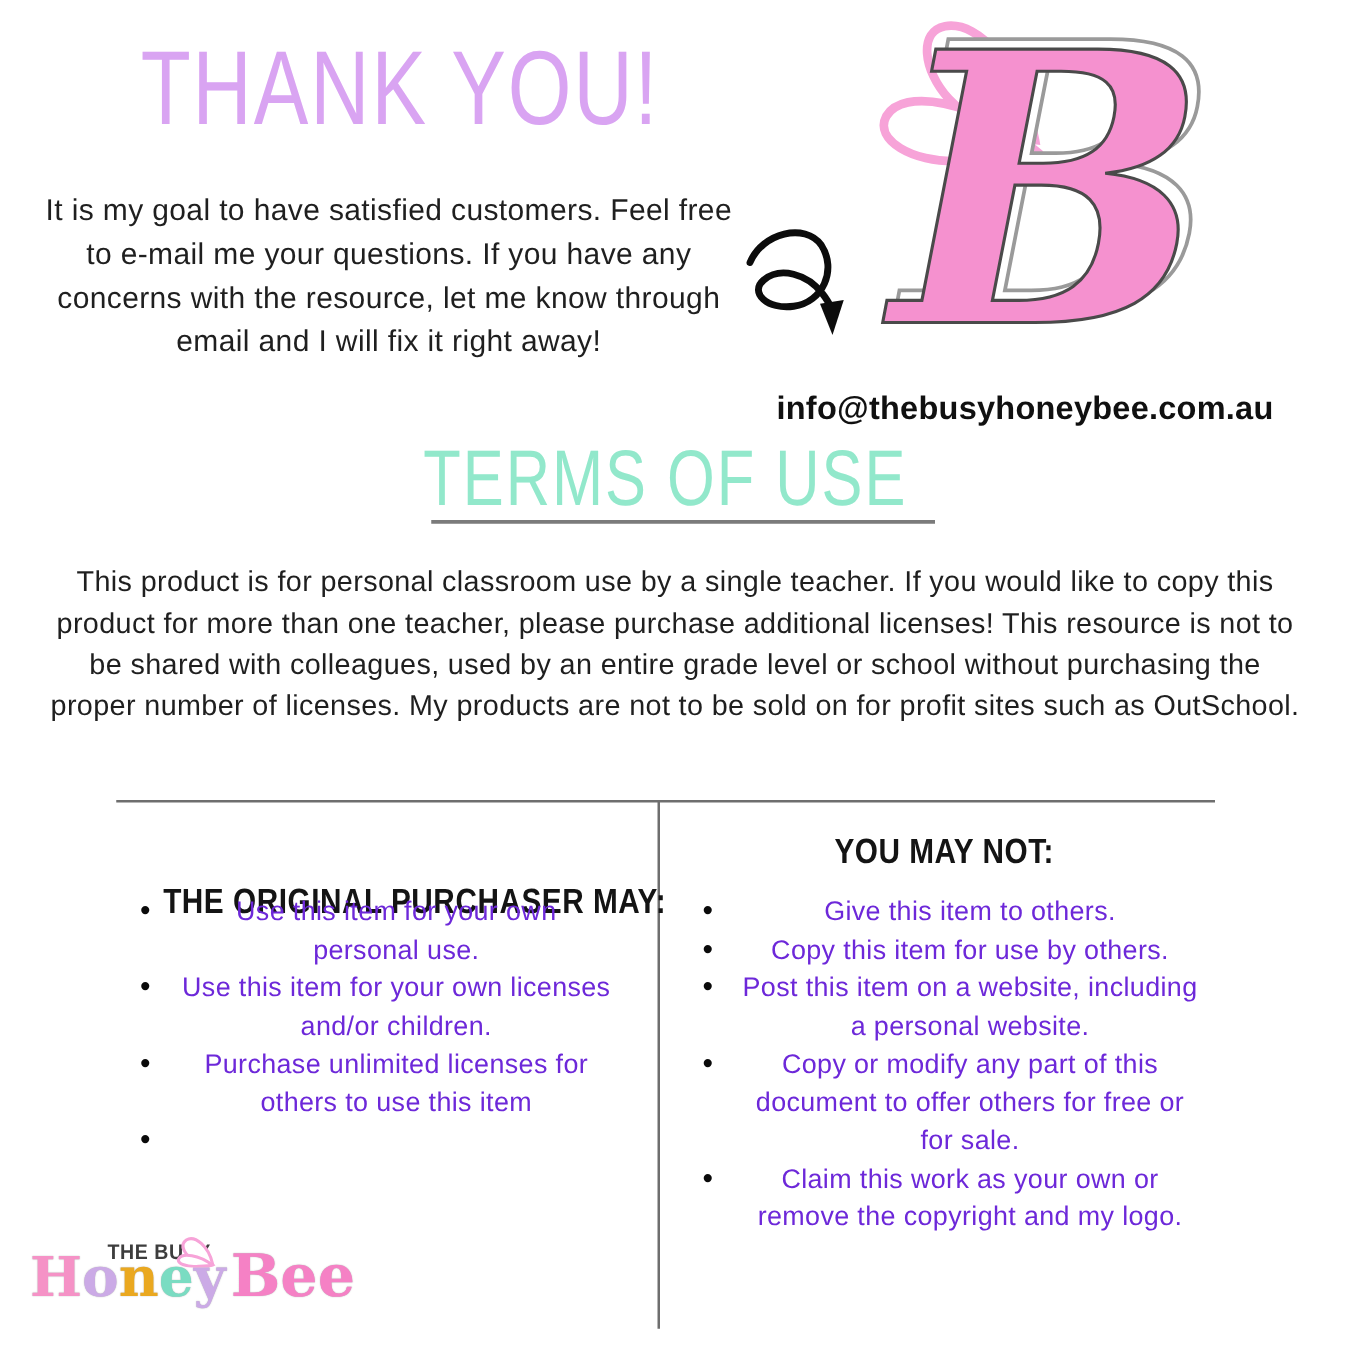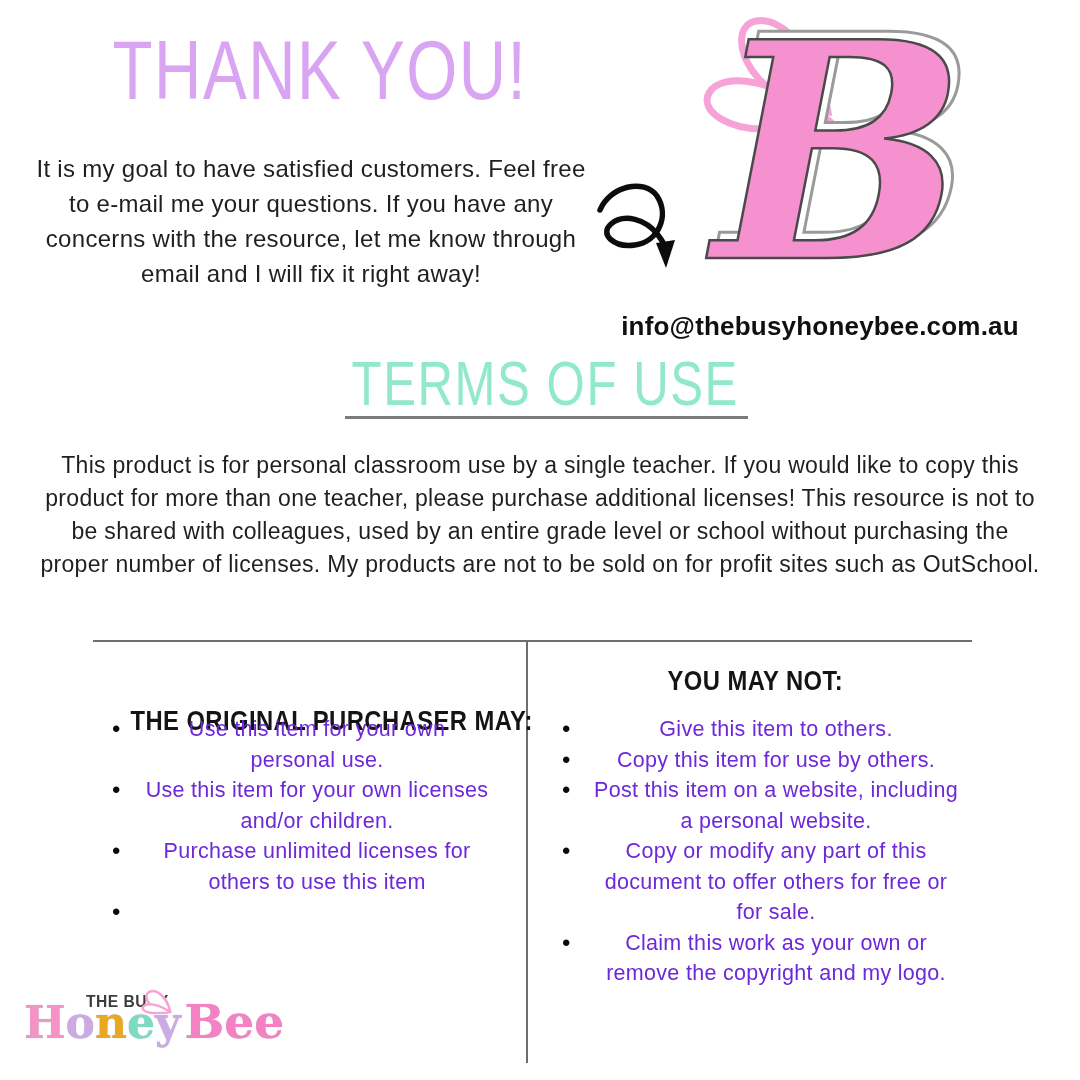--- a/index.html
+++ b/index.html
@@ -4,21 +4,21 @@
 <style>
   html,body{margin:0;padding:0;background:#ffffff;}
   .canvas{
     position:relative;width:1080px;height:1080px;background:#ffffff;
     overflow:hidden;font-family:"Liberation Sans",sans-serif;color:#222;
   }
   
   .big-title{position:absolute;text-align:center;line-height:1;font-weight:400;}
   .cond{display:inline-block;transform:scaleX(0.78);letter-spacing:2px;white-space:nowrap;}
   .thankyou-title{left:40px;top:28px;width:560px;font-size:84px;}
-  .terms-title{left:295px;top:352px;width:500px;font-size:63px;}
+  .terms-title{left:282px;top:352px;width:500px;font-size:63px;}
   .terms-underline{position:absolute;left:345px;top:416px;width:403px;height:3px;background:#7b7b7b;}
   
   .hand-par{position:absolute;text-align:center;color:#1f1f1f;letter-spacing:0.3px;}
   .thankyou-body{left:28px;top:126px;width:566px;font-size:24px;line-height:35px;margin-top:25px;}
   .terms-body{left:40px;top:449px;width:1000px;font-size:23px;line-height:33px;}
   
   .email{position:absolute;left:600px;top:311px;width:440px;text-align:center;
          font-weight:bold;font-size:26px;color:#101010;letter-spacing:0.2px;}
   
   .arrow-wrap{position:absolute;left:594px;top:176px;width:104px;height:98px;}

